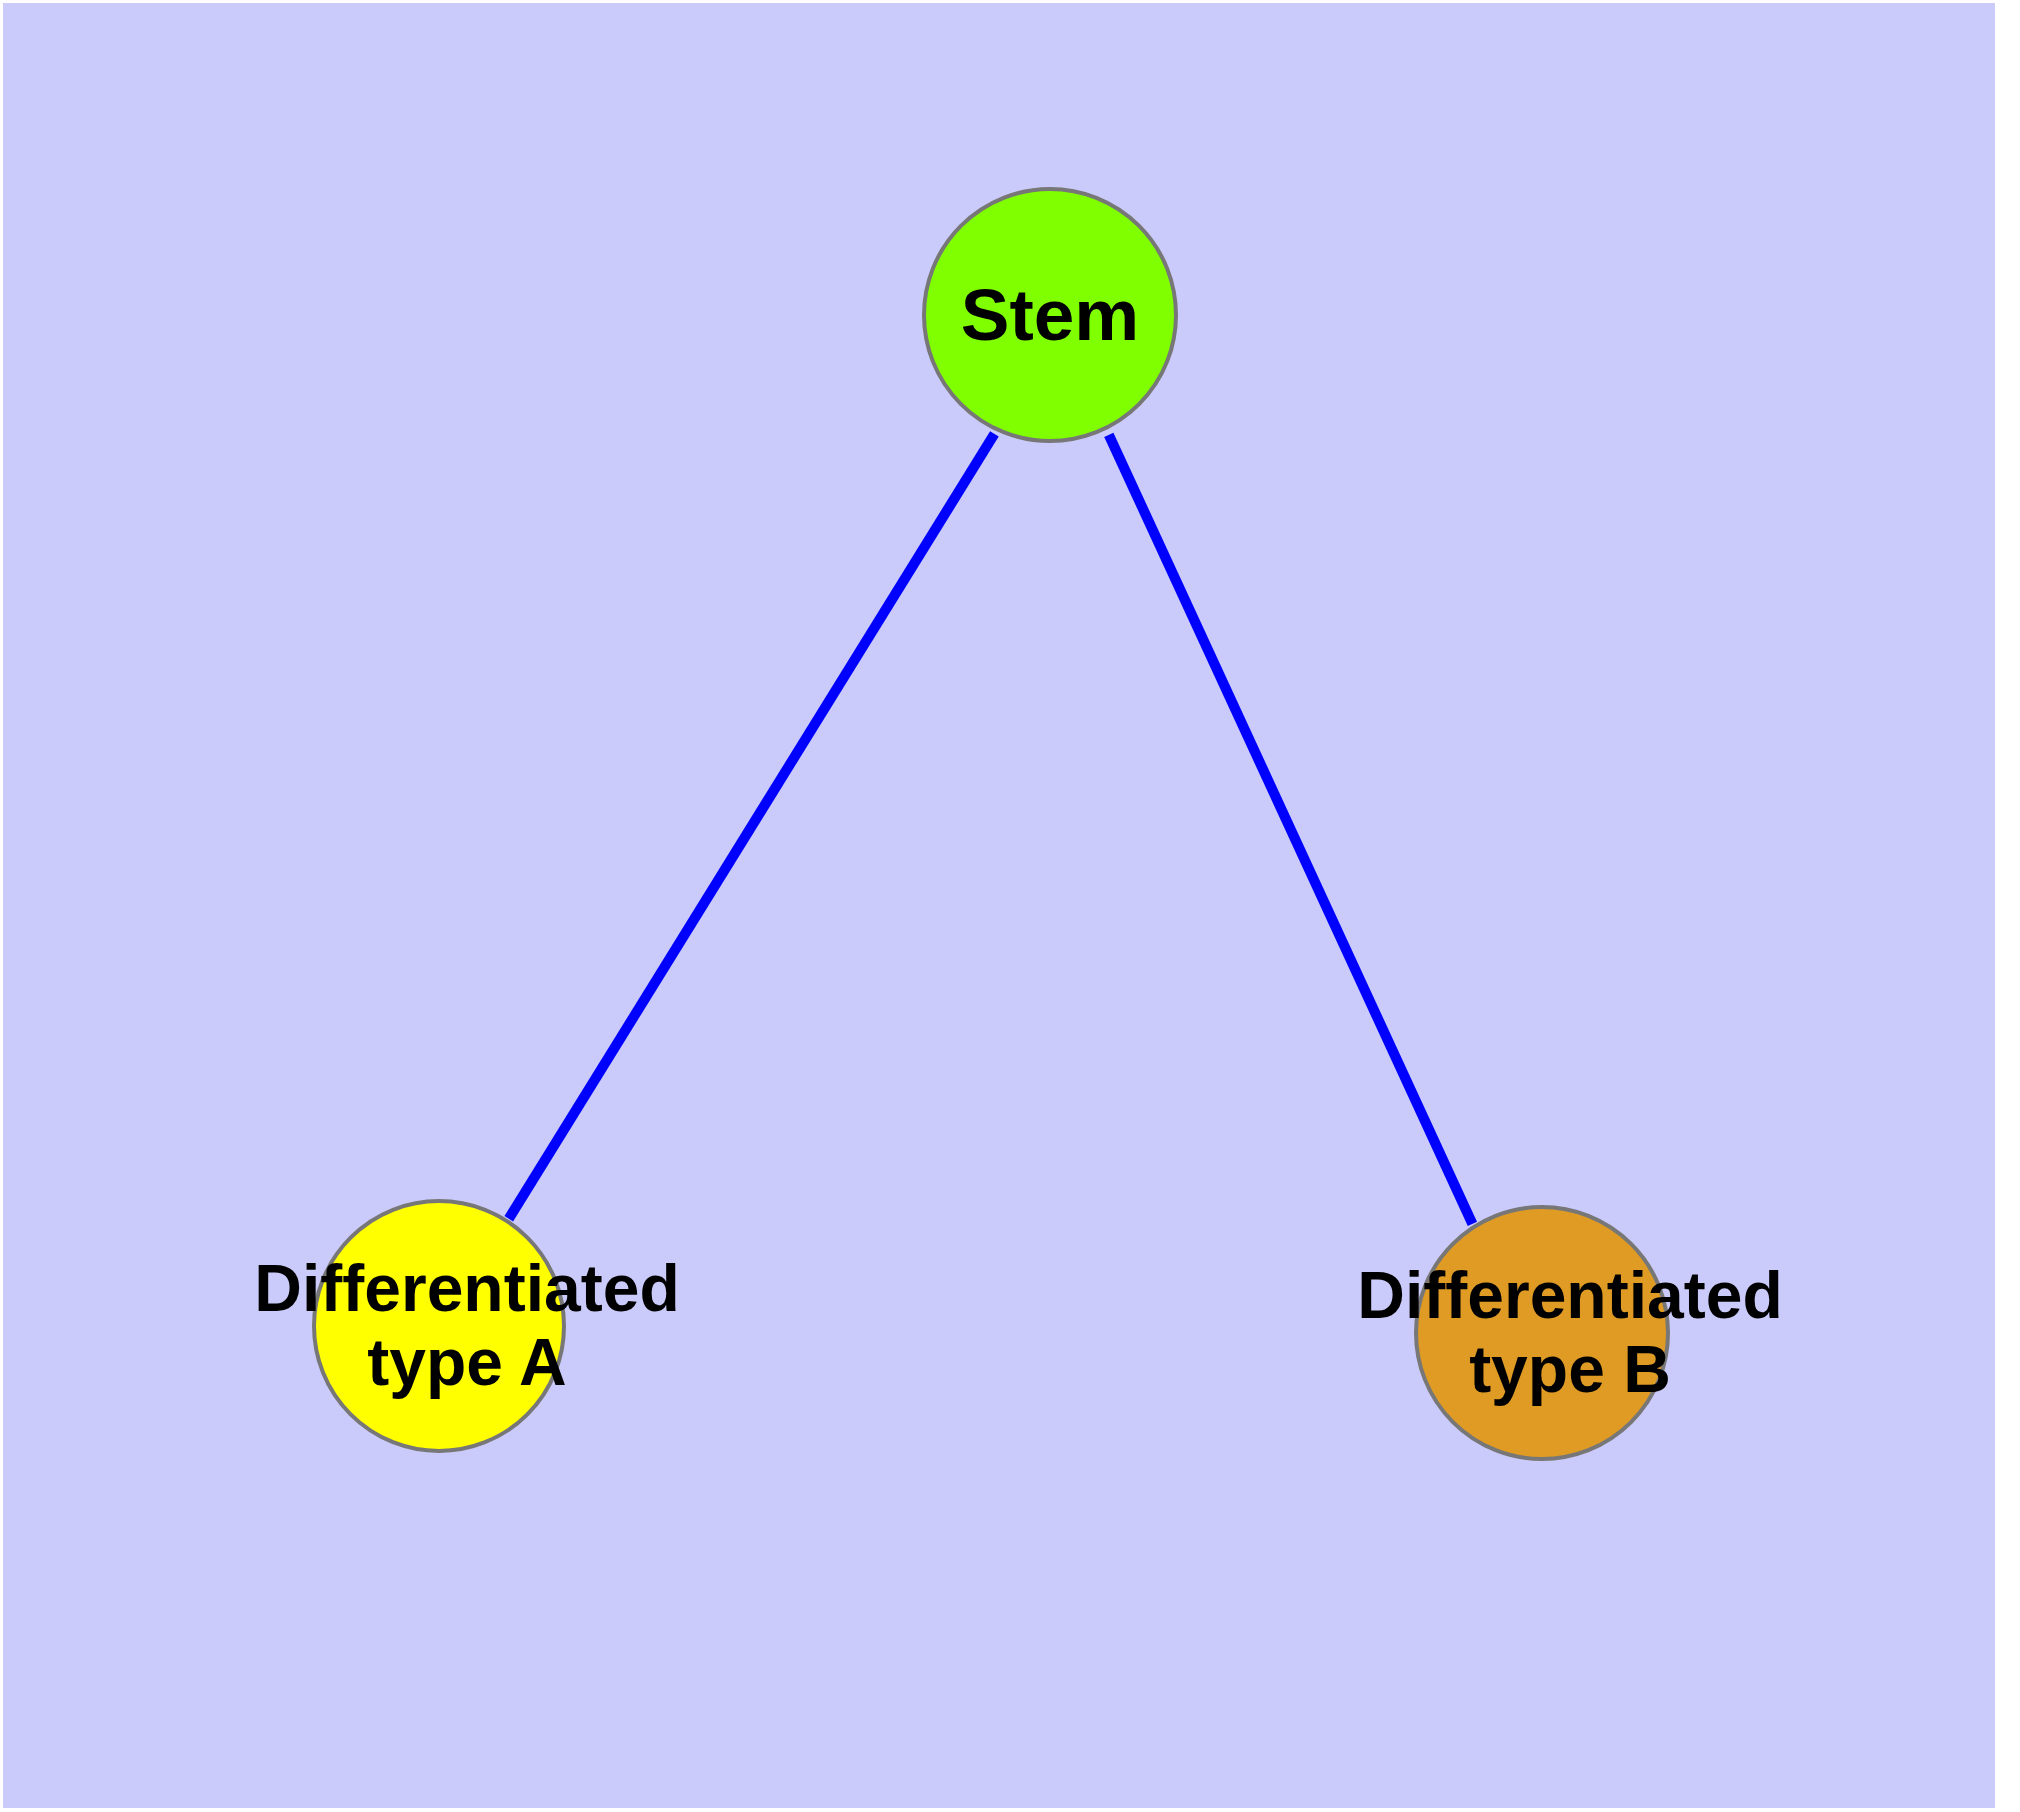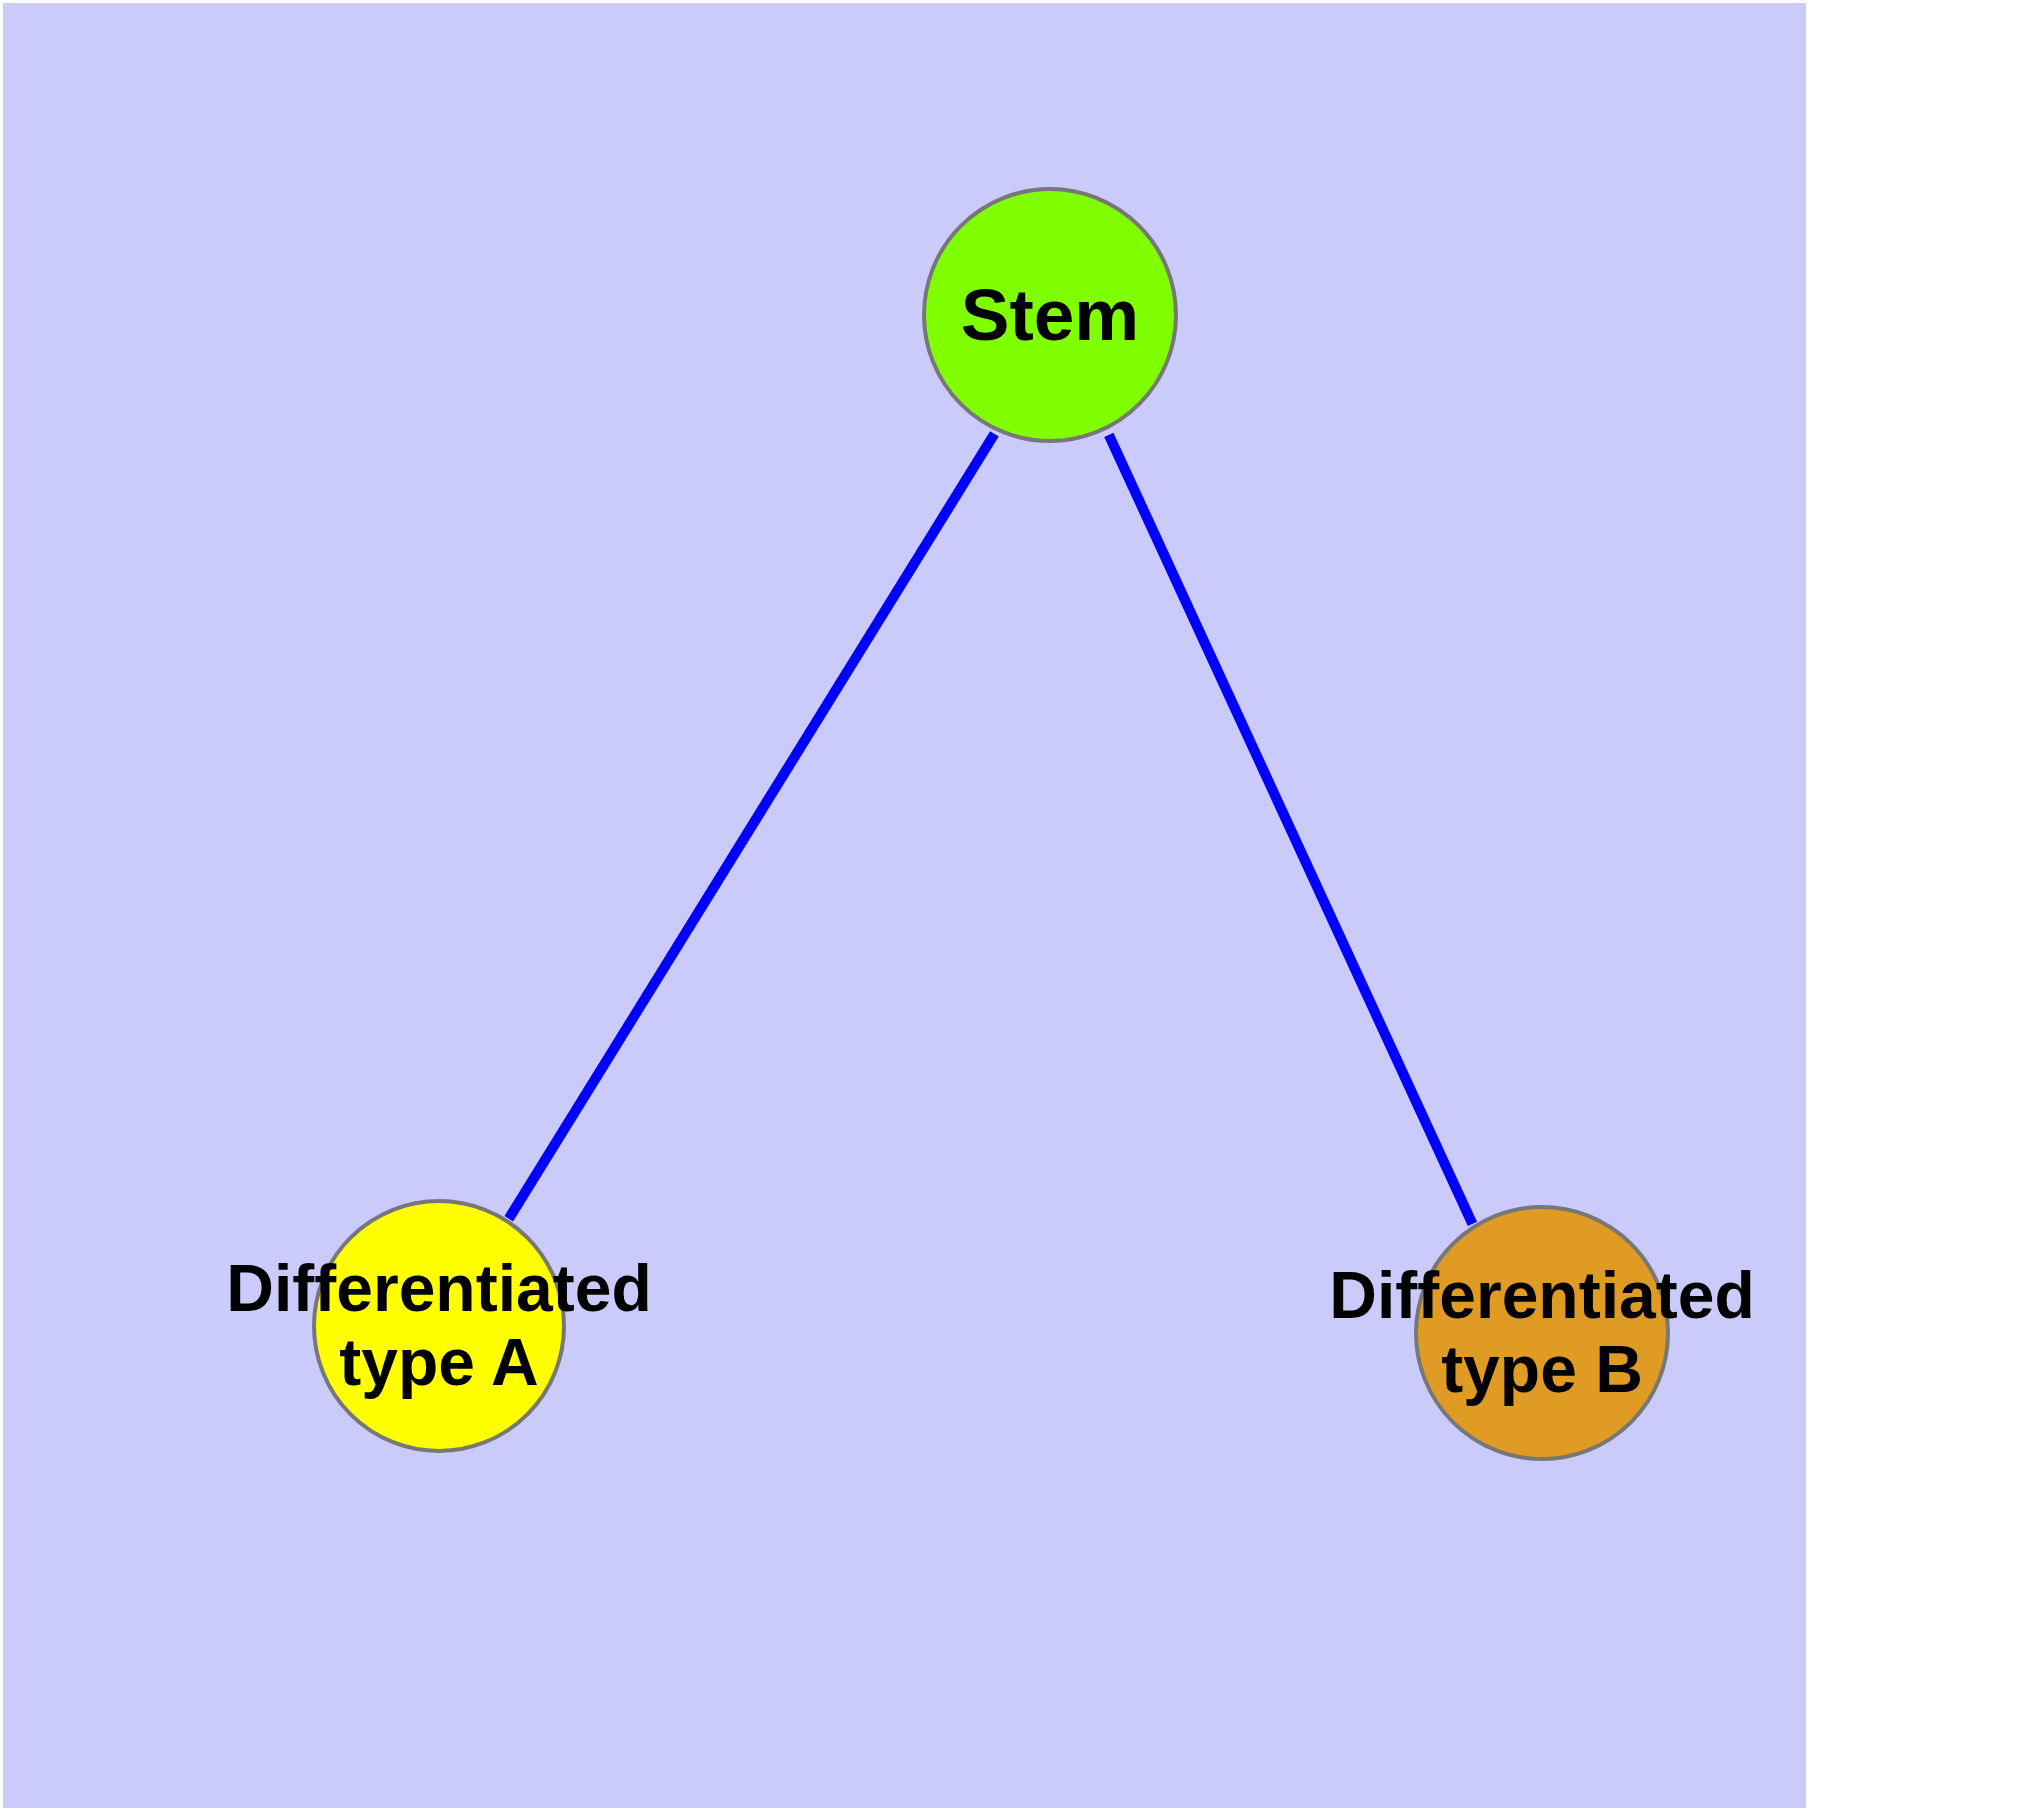--- a/index.html
+++ b/index.html
@@ -2,21 +2,21 @@
 <html style="font-size:13.6px"><head>
 <meta charset="utf-8">
 <style>
   html, body {
     margin: 0;
     padding: 0;
     background: #ffffff;
   }
   #canvas {
     position: relative;
-    width: 1806px;
+    width: 1995px;
     height: 1812px;
     background: #ffffff;
     overflow: hidden;
     font-family: "Liberation Sans", sans-serif;
   }
   #panel {
     position: absolute;
     left: 3.4px;
     top: 3.4px;
     width: 2014px;
@@ -49,20 +49,21 @@
     color: #000000;
     font-weight: bold;
     line-height: 1.12;
     pointer-events: none;
   }
   .label-big {
     font-size: 73px;
   }
   .label-small {
     font-size: 66px;
+    margin-left: 28px;
   }
 </style>
 </head>
 <body>
 
 <div id="canvas">
 
   <div id="panel"></div>
 
   <svg id="graph-svg" viewBox="0 0 2384 2138" xmlns="http://www.w3.org/2000/svg">

